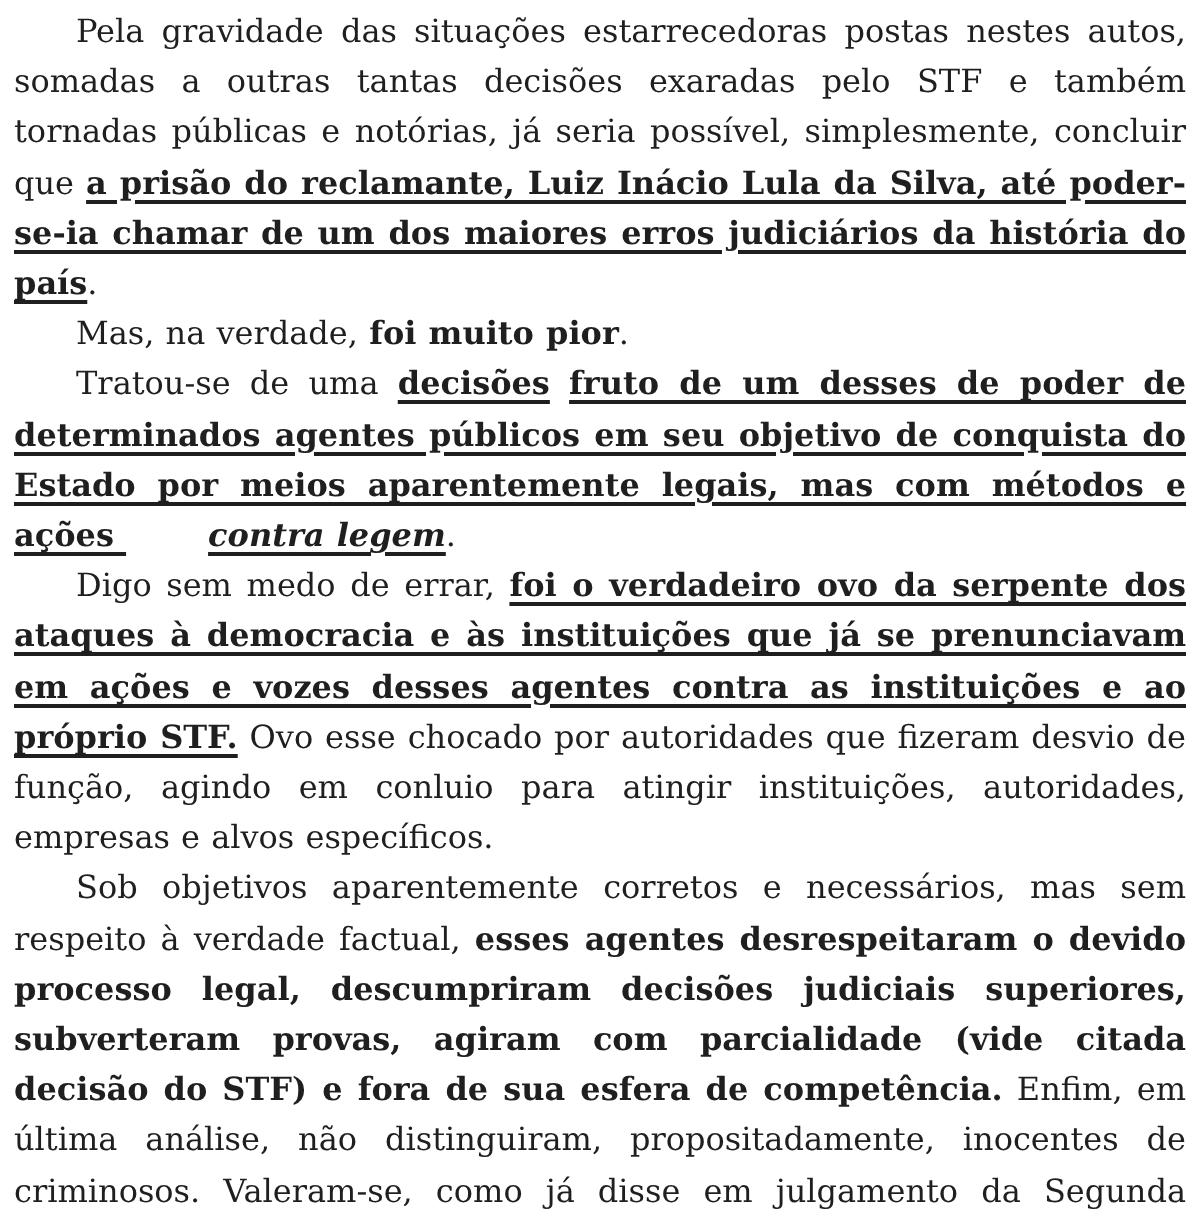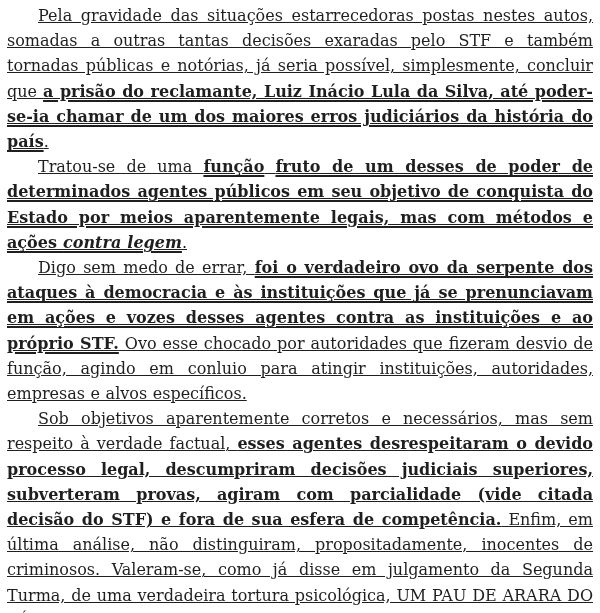--- a/index.html
+++ b/index.html
@@ -17,34 +17,34 @@
   }
   .para {
     margin: 0;
     font-family: "DejaVu Serif", "Liberation Serif", serif;
     font-size: 16px;
     line-height: 25.2px;
     color: #1f1f1f;
     text-align: justify;
     text-indent: 31px;
     word-spacing: 0.5px;
-    text-decoration: underline;
   }
   .para span { text-indent: 0; }
   .b { font-weight: bold; }
-  .i { font-style: italic; }
+  .i { font-style: italic; margin-left: 41px; }
   .u {
     text-decoration: underline;
     text-decoration-thickness: 1.6px;
     text-underline-offset: 3px;
   }
 </style>
 </head>
 <body>
 
 <div class="page">
   <div style="color: rgb(31, 31, 31);">
       <p class="para"><span>Pela gravidade das situações estarrecedoras postas nestes autos, somadas a outras tantas decisões exaradas pelo STF e também tornadas públicas e notórias, já seria possível, simplesmente, concluir que </span><span class="b u">a prisão do reclamante, Luiz Inácio Lula da Silva, até poder-se-ia chamar de um dos maiores erros judiciários da história do país</span><span>.</span></p>
-      <p class="para"><span>Tratou-se de uma </span><span class="b u">função</span><span> </span><span class="b u">fruto de um desses de poder de determinados agentes públicos em seu objetivo de conquista do Estado por meios aparentemente legais, mas com métodos e ações </span><span class="b i u">contra legem</span><span>.</span></p>
+      <p class="para"><span>Mas, na verdade, </span><span class="b">foi muito pior</span><span>.</span></p>
+      <p class="para"><span>Tratou-se de uma </span><span class="b u">decisões</span><span> </span><span class="b u">fruto de um desses de poder de determinados agentes públicos em seu objetivo de conquista do Estado por meios aparentemente legais, mas com métodos e ações </span><span class="b i u">contra legem</span><span>.</span></p>
       <p class="para"><span>Digo sem medo de errar, </span><span class="b u">foi o verdadeiro ovo da serpente dos ataques à democracia e às instituições que já se prenunciavam em ações e vozes desses agentes contra as instituições e ao próprio STF.</span><span> Ovo esse chocado por autoridades que fizeram desvio de função,  agindo em conluio para atingir instituições, autoridades, empresas e alvos específicos.</span></p>
       <p class="para"><span>Sob objetivos aparentemente corretos e necessários, mas sem respeito à verdade factual, </span><span class="b">esses agentes desrespeitaram o devido processo legal, descumpriram decisões judiciais superiores, subverteram provas, agiram com parcialidade (vide citada decisão do STF) e fora de sua esfera de competência.</span><span> Enfim, em última análise, não distinguiram, propositadamente, inocentes de criminosos. Valeram-se, como já disse em julgamento da Segunda Turma, de uma verdadeira tortura psicológica, UM PAU DE ARARA DO SÉCULO XXI, para obter “provas” contra inocentes.</span></p>
     </div>
 </div>
 
 </body></html>

